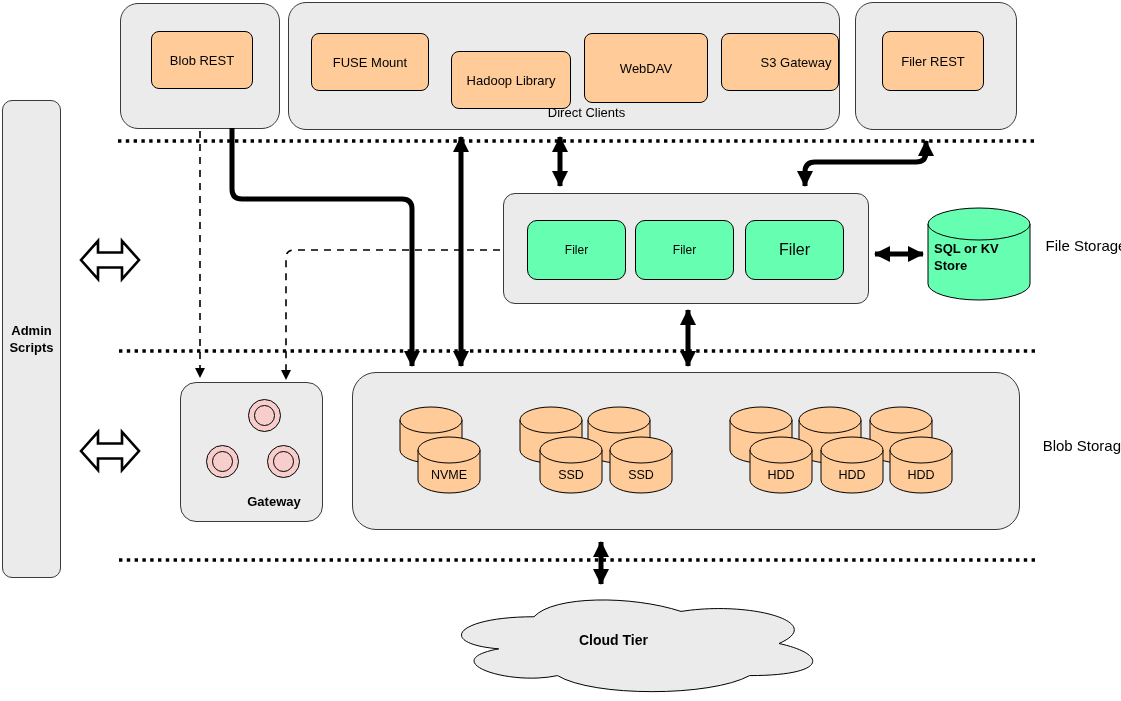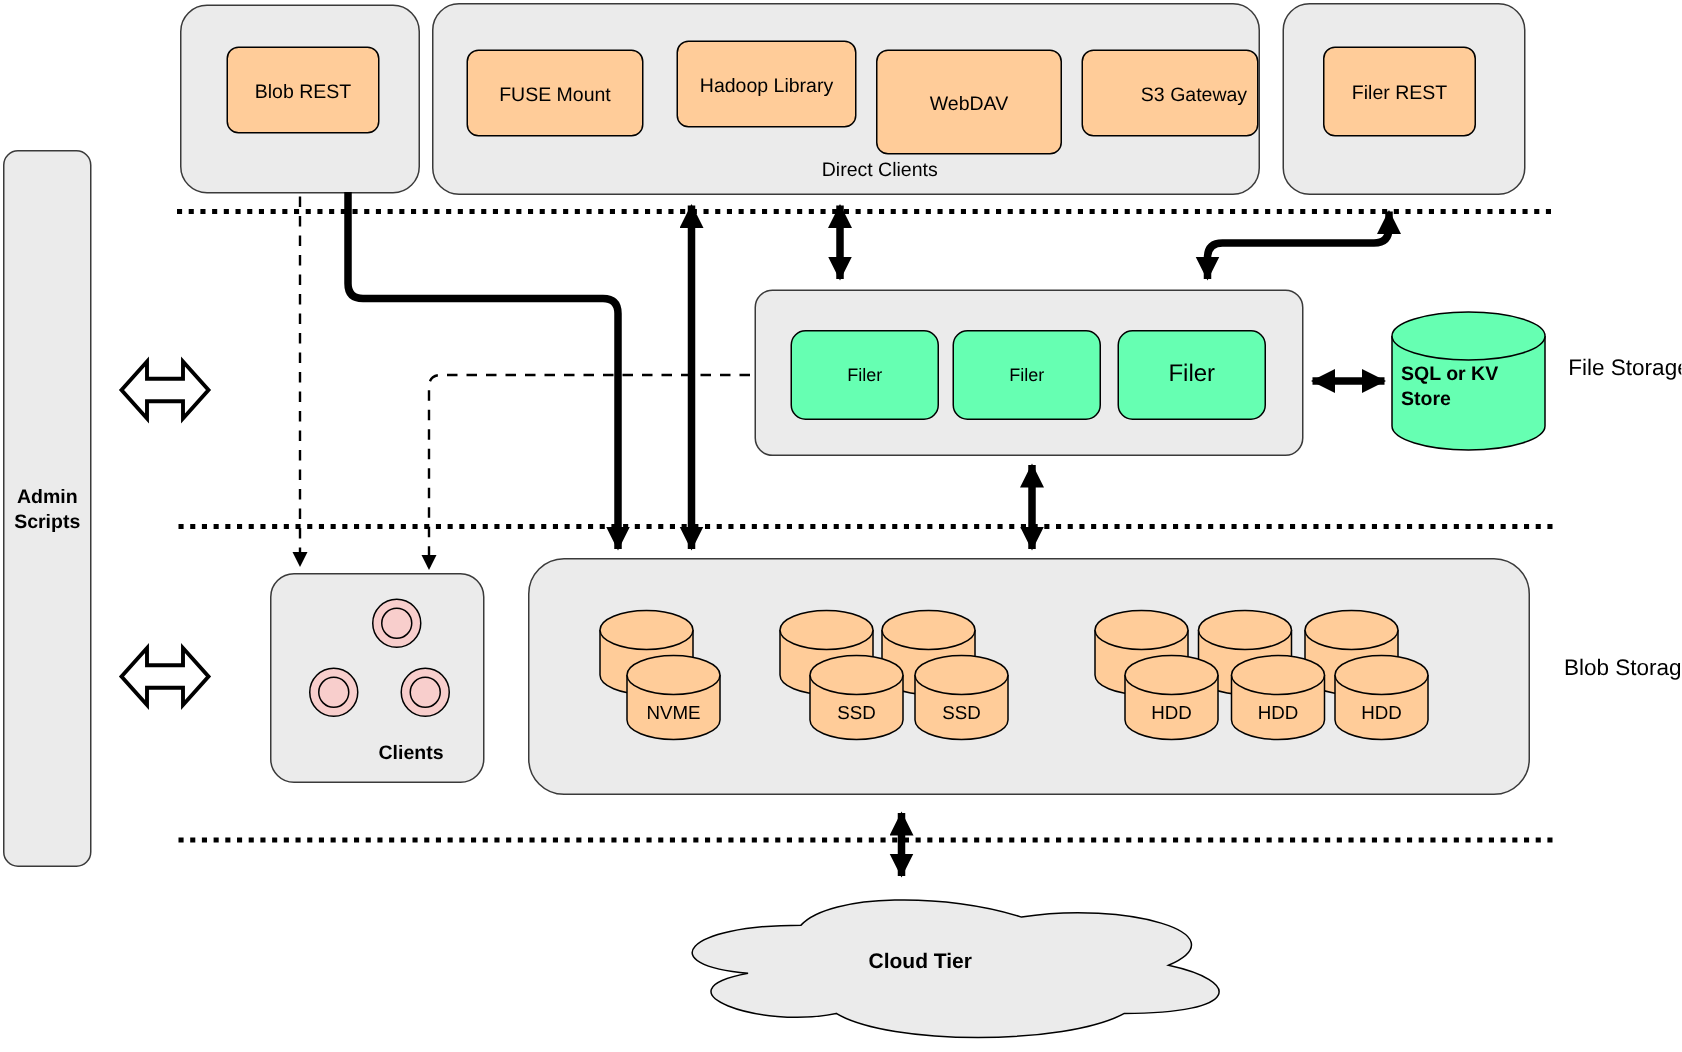--- a/index.html
+++ b/index.html
@@ -58,21 +58,21 @@
     <div class="vlabel" style="left:0;right:0;top:0;bottom:0;">Admin Scripts</div>
   </div>
 
   <div class="grp" style="left:120px;top:3px;width:160px;height:126px;border-radius:18px;">
     <div class="node orange" style="left:30px;top:27px;width:102px;height:58px;">Blob REST</div>
   </div>
 
   <div class="grp" style="left:288px;top:2px;width:552px;height:128px;border-radius:18px;">
     <div id="client-row">
         <div class="node orange" style="left: 22px; top: 30px; width: 118px; height: 58px;">FUSE Mount</div>
-        <div class="node orange" style="left: 162px; top: 24px; width: 120px; height: 58px;">Hadoop Library</div>
+        <div class="node orange" style="left: 162px; top: 48px; width: 120px; height: 58px;">Hadoop Library</div>
         <div class="node orange" style="left: 295px; top: 30px; width: 124px; height: 70px;">WebDAV</div>
         <div class="node orange" style="left: 432px; top: 30px; width: 118px; height: 58px; padding-left: 32px;">S3 Gateway</div>
       </div>
     <div class="grp-label">Direct Clients</div>
   </div>
 
   <div class="grp" style="left:855px;top:2px;width:162px;height:128px;border-radius:18px;">
     <div class="node orange" style="left:26px;top:28px;width:102px;height:60px;">Filer REST</div>
   </div>
 
@@ -87,21 +87,21 @@
   <div class="grp" style="left:180px;top:382px;width:143px;height:140px;border-radius:16px;">
     <div class="mcircle" style="left:234px;top:398px;width:33px;height:33px;left:67px;top:16px;">
         <div class="inner"></div>
       </div>
     <div class="mcircle" style="left:25px;top:62px;width:33px;height:33px;">
         <div class="inner"></div>
       </div>
     <div class="mcircle" style="left:86px;top:62px;width:33px;height:33px;">
         <div class="inner"></div>
       </div>
-    <div class="grp-label" style="bottom:12px;font-weight:bold;">Clients</div>
+    <div class="grp-label" style="bottom:12px;font-weight:bold;">Gateway</div>
   </div>
 
   <div class="grp" style="left:352px;top:372px;width:668px;height:158px;border-radius:24px;"></div>
 
   <div class="section-label" style="left:1031px;top:236px;">File Storage</div>
   <div class="section-label" style="left:1031px;top:436px;">Blob Storage</div>
 
   <svg class="layer" width="1121" height="701" viewBox="0 0 1121 701">
     <defs>
       <marker id="mBig" markerUnits="userSpaceOnUse" markerWidth="20" markerHeight="20" refX="15" refY="8" orient="auto-start-reverse">

